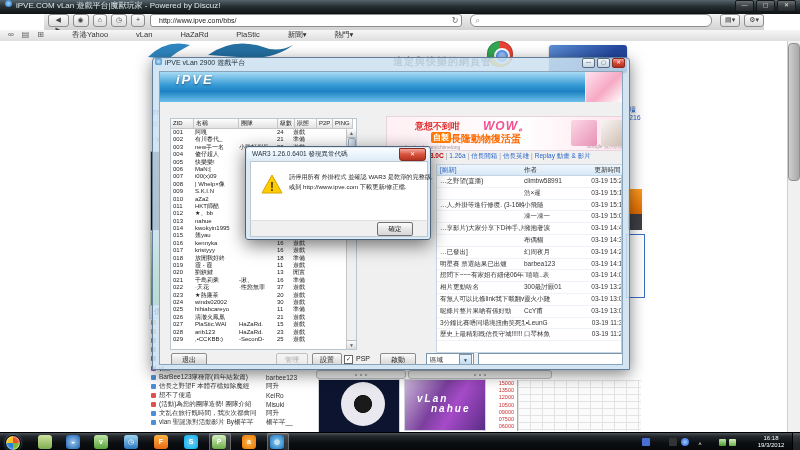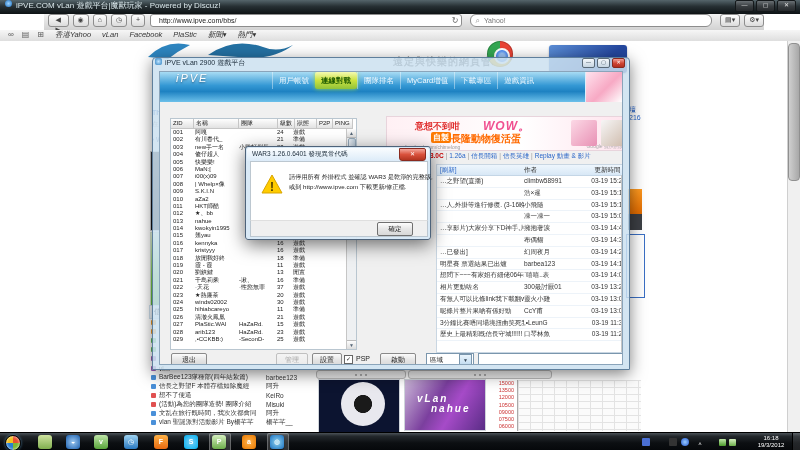--- a/index.html
+++ b/index.html
@@ -17,21 +17,21 @@
   .navbar{left:0;top:14px;width:720px;height:16px;background:linear-gradient(#f2f2f2,#d2d2d2);border-bottom:1px solid #9a9a9a;margin-left:44px;}
   .navbtn{height:11px;border:1px solid #8d8d8d;border-radius:3px;background:linear-gradient(#fefefe,#dcdcdc);
     color:#444;font-size:7px;line-height:10px;text-align:center;padding:0 4px;margin-left:4px;}
   .addr{height:11px;background:#fff;border:1px solid #8d8d8d;border-radius:3px;font-size:7px;color:#222;
     display:flex;align-items:center;padding:0 3px;}
   .addr input{border:0;outline:0;font-size:7px;color:#222;width:100%;background:transparent;font-family:inherit;}
   .search{height:11px;background:#fff;border:1px solid #8d8d8d;border-radius:6px;display:flex;align-items:center;padding:0 4px;}
   .search input{border:0;outline:0;font-size:7px;color:#999;width:100%;background:transparent;font-family:inherit;}
   .bookmarks{left:0;top:30px;width:800px;height:11px;background:linear-gradient(#f6f6f6,#dedede);
     border-bottom:1px solid #b5b5b5;font-size:7.5px;color:#333;}
-  .bm{margin-left:11px;white-space:nowrap;font-style:italic;}
+  .bm{margin-left:28px;white-space:nowrap;}
   .bmicon{color:#555;margin-left:8px;font-size:8px;}
 
   
   .page{left:0;top:41px;width:800px;height:391px;background:#fff;overflow:hidden;}
   .pagehead{color:#5a5a5a;font-size:10px;font-weight:bold;filter:blur(.6px);letter-spacing:1px;}
   .chromeball{width:26px;height:26px;border-radius:50%;
     background:conic-gradient(#ea4335 0 33%,#fbbc05 33% 66%,#34a853 66%);box-shadow:inset 0 0 0 1px rgba(0,0,0,.2);}
   .chromeball i{position:absolute;left:7px;top:7px;width:12px;height:12px;border-radius:50%;
     background:radial-gradient(#9cc3f5 30%,#4285f4 70%);border:2px solid #fff;}
   .bluebanner{background:linear-gradient(135deg,#5b8ed6,#24479e 70%);border-radius:3px;box-shadow:0 1px 2px rgba(0,0,0,.3);}
@@ -67,21 +67,21 @@
   .appwin{left:152px;top:57px;width:476px;height:311px;background:rgba(203,224,240,.85);
     border:1px solid #5f7f9c;border-radius:4px 4px 0 0;box-shadow:0 4px 16px rgba(0,0,0,.5);}
   .apptitle{font-size:7px;color:#1a2a38;white-space:nowrap;}
   .appicon{width:7px;height:7px;border-radius:2px;background:radial-gradient(#bfe4ff,#2a7fc0);margin:0 3px 0 2px;}
   .appbtn{width:11px;height:8px;margin-left:2px;border:1px solid #5a6a78;border-radius:2px;
     background:linear-gradient(#f4f8fb,#c7d6e2);color:#345;font-size:5px;line-height:7px;text-align:center;}
   .appbtn.close{background:linear-gradient(#f2a097,#cf4433 55%,#b03022);color:#fff;border-color:#8a2a1e;}
   .appbody{position:absolute;left:6px;top:13px;width:462px;height:292px;background:#f0f0f0;border:1px solid #8aa4ba;overflow:hidden;}
   .appheader{position:absolute;left:0;top:0;width:462px;height:30px;
     background:linear-gradient(180deg,#a8dcf4,#3498d4 45%,#1e82c2 65%,#6cc0ea);}
-  .applogo{font-size:11px;font-weight:normal;font-style:italic;color:#fff;letter-spacing:2px;text-shadow:0 1px 2px rgba(0,30,60,.5);}
+  .applogo{font-size:13px;font-weight:bold;font-style:italic;color:#fff;letter-spacing:2px;text-shadow:0 1px 2px rgba(0,30,60,.5);}
   .tab{height:17px;line-height:17px;font-size:7.5px;color:#eef8ff;text-align:center;border-left:1px solid rgba(255,255,255,.4);
     padding:0 6px;white-space:nowrap;}
   .tab.active{background:linear-gradient(#f4fab2,#cbe23e 50%,#8fc23a);color:#1d5a00;border-radius:2px;
     box-shadow:0 0 4px rgba(160,220,60,.9);border-left:0;font-weight:bold;}
   .girl{background:linear-gradient(135deg,#ffe3ee,#f7a9c4 55%,#fff);border-left:1px solid #d9eefb;}
   
   .ptable{position:absolute;left:10px;top:46px;width:185px;height:230px;background:#fff;border:1px solid #b9c6d0;font-size:6px;color:#222;}
   .phead{display:flex;height:10px;}
   .phead span{background:linear-gradient(#fefefe,#e2e2e2);border-right:1px solid #c6c6c6;border-bottom:1px solid #c6c6c6;
     font-size:6px;line-height:9px;padding-left:2px;overflow:hidden;white-space:nowrap;}
@@ -175,35 +175,34 @@
     <span class="navbtn">⌂</span>
     <span class="navbtn">◷</span>
     <span class="navbtn">+</span>
     <span class="addr" style="width:368px;margin-left:5px;">
       <span class="ticon" style="margin:0 3px 0 0;"></span>
       <input value="http://www.ipve.com/bbs/" style="">
       <span style="color:#666;font-size:8px;">↻</span>
     </span>
     <span class="search" style="width:280px;margin-left:8px;">
       <span style="color:#888;font-size:8px;margin-right:2px;">⌕</span>
-      <input placeholder="Yahoo!" style="">
     </span>
     <span class="navbtn" style="margin-left:8px;">▤▾</span>
     <span class="navbtn">⚙▾</span>
   </div>
 
   <div class="abs bookmarks flex">
     <span class="bmicon">∞</span>
     <span class="bmicon">▤</span>
     <span class="bmicon">⊞</span>
     <span style="display:flex;">
 
     <span class="bm">香港Yahoo</span>
         <span class="bm">vLan</span>
-        <span class="bm">Facebook</span>
+        <span class="bm">HaZaRd</span>
         <span class="bm">PlaStic</span>
         <span class="bm">新聞▾</span>
         <span class="bm">熱門▾</span>
       </span>
   </div>
 
   <div class="abs page">
 
     <svg class="abs" style="left:138px;top:-4px;" width="160" height="24" viewBox="0 0 160 24">
       <path d="M10 20 Q28 2 52 8 Q40 14 30 22 Z" fill="#2e86c1"></path>
@@ -343,29 +342,20 @@
       <span class="appicon"></span>
       <span class="apptitle" style="flex:1;">iPVE vLan 2900 遊戲平台</span>
       <span class="appbtn">—</span>
       <span class="appbtn">▢</span>
       <span class="appbtn close" style="margin-right:4px;">✕</span>
     </div>
     <div class="appbody">
 
       <div class="appheader flex">
         <span class="applogo" style="margin-left:16px;width:96px;">iPVE</span>
-        <span style="display:flex;align-items:center;">
-
-        <span class="tab">用戶帳號</span>
-            <span class="tab active">連線對戰</span>
-            <span class="tab">團隊排名</span>
-            <span class="tab">MyCard增值</span>
-            <span class="tab">下載專區</span>
-            <span class="tab">遊戲資訊</span>
-          </span>
         <span class="girl" style="width:36px;height:30px;margin-left:auto;"></span>
       </div>
 
       <div class="ptable">
         <div class="phead">
           <span class="c-zid">ZID</span>
           <span class="c-name">名稱</span>
           <span class="c-team">團隊</span>
           <span class="c-lvl">級數</span>
           <span class="c-st">狀態</span>

